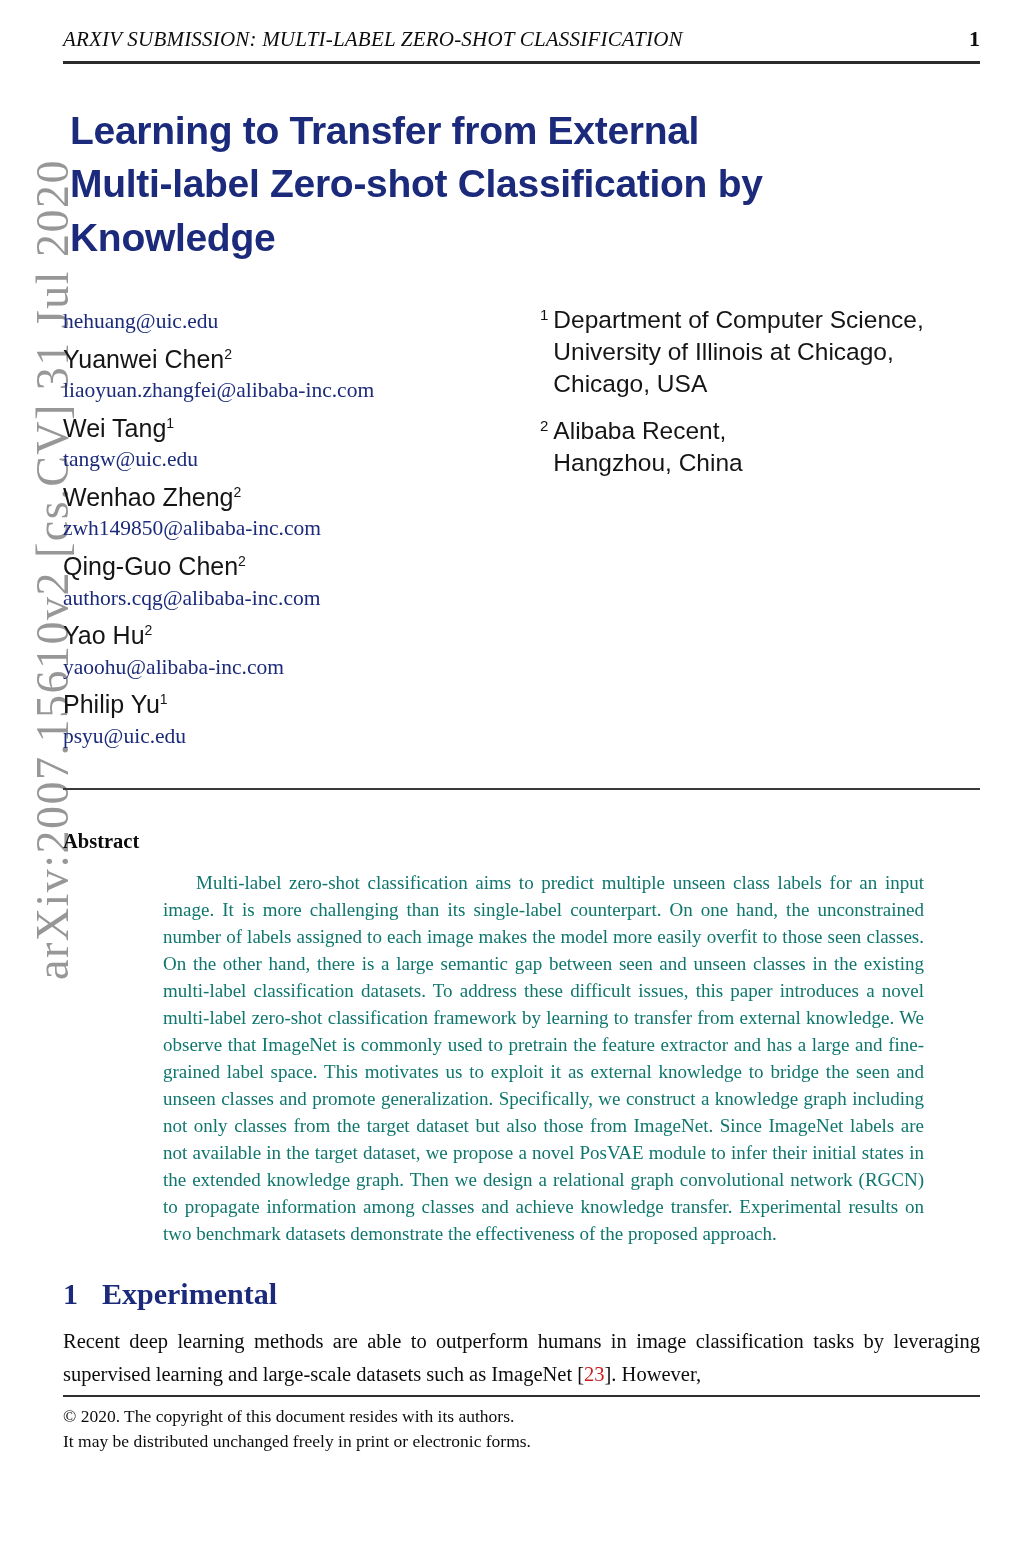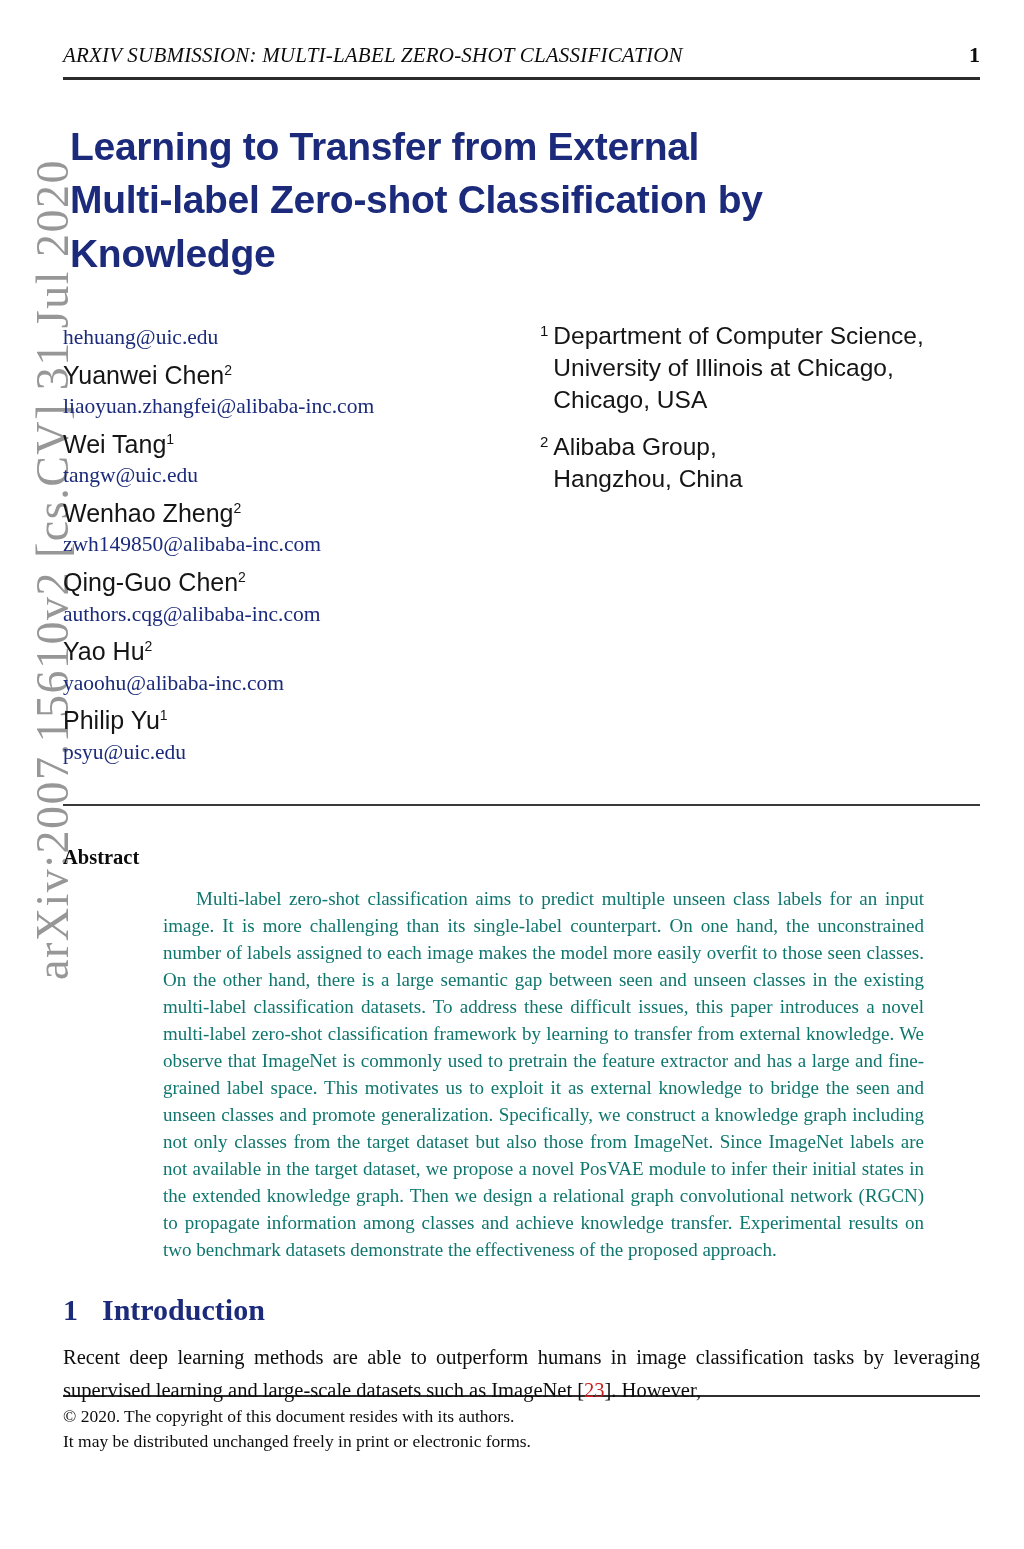--- a/index.html
+++ b/index.html
@@ -24,21 +24,21 @@
     letter-spacing:1.5px;
     color:var(--watermark-gray, #979797);
     z-index:0;
     white-space:nowrap;
   }
   .content {
     position:relative; z-index:1;
     padding:0 44px 0 63px;
   }
   .header-row {
-    padding-top:42px;
+    padding-top:26px;
     display:flex; justify-content:space-between; align-items:baseline;
   }
   .running-title {
     font-style:italic;
     font-size:21px;
     letter-spacing:0.2px;
     color:#0d0d0d;
   }
   .page-number { font-weight:bold; font-size:22px; color:#0d0d0d; }
   .header-rule { margin-top:9px; border-top:3px solid #2b2b2b; }
@@ -176,36 +176,36 @@
           <sup>1</sup>
           <div class="affil-lines">
             <span>Department of Computer Science,</span>
             <span>University of Illinois at Chicago,</span>
             <span>Chicago, USA</span>
           </div>
         </div>
         <div class="affil-block">
           <sup>2</sup>
           <div class="affil-lines">
-            <span>Alibaba Group,</span>
+            <span>Alibaba Recent,</span>
             <span>Hangzhou, China</span>
           </div>
         </div>
       </div>
 
     </div>
 
     <div class="abstract-rule"></div>
 
     <div>
       <div class="abstract-heading">Abstract</div>
       <p class="abstract-body">Multi-label zero-shot classification aims to predict multiple unseen class labels for an input image. It is more challenging than its single-label counterpart. On one hand, the unconstrained number of labels assigned to each image makes the model more easily overfit to those seen classes. On the other hand, there is a large semantic gap between seen and unseen classes in the existing multi-label classification datasets. To address these difficult issues, this paper introduces a novel multi-label zero-shot classification framework by learning to transfer from external knowledge. We observe that ImageNet is commonly used to pretrain the feature extractor and has a large and fine-grained label space. This motivates us to exploit it as external knowledge to bridge the seen and unseen classes and promote generalization. Specifically, we construct a knowledge graph including not only classes from the target dataset but also those from ImageNet. Since ImageNet labels are not available in the target dataset, we propose a novel PosVAE module to infer their initial states in the extended knowledge graph. Then we design a relational graph convolutional network (RGCN) to propagate information among classes and achieve knowledge transfer. Experimental results on two benchmark datasets demonstrate the effectiveness of the proposed approach.</p>
     </div>
 
-    <h2 class="section-heading"><span class="sec-num">1</span><span class="sec-title">Introduction</span></h2>
+    <h2 class="section-heading"><span class="sec-num">1</span><span class="sec-title">Experimental</span></h2>
 
     <p class="intro-paragraph"><span>Recent deep learning methods are able to outperform humans in image classification tasks by leveraging supervised learning and large-scale datasets such as ImageNet [</span><span class="citation">23</span><span>]. However,</span></p>
 
   </div>
 
   <div class="footer">
     <div>© 2020. The copyright of this document resides with its authors.</div>
     <div>It may be distributed unchanged freely in print or electronic forms.</div>
   </div>
 

